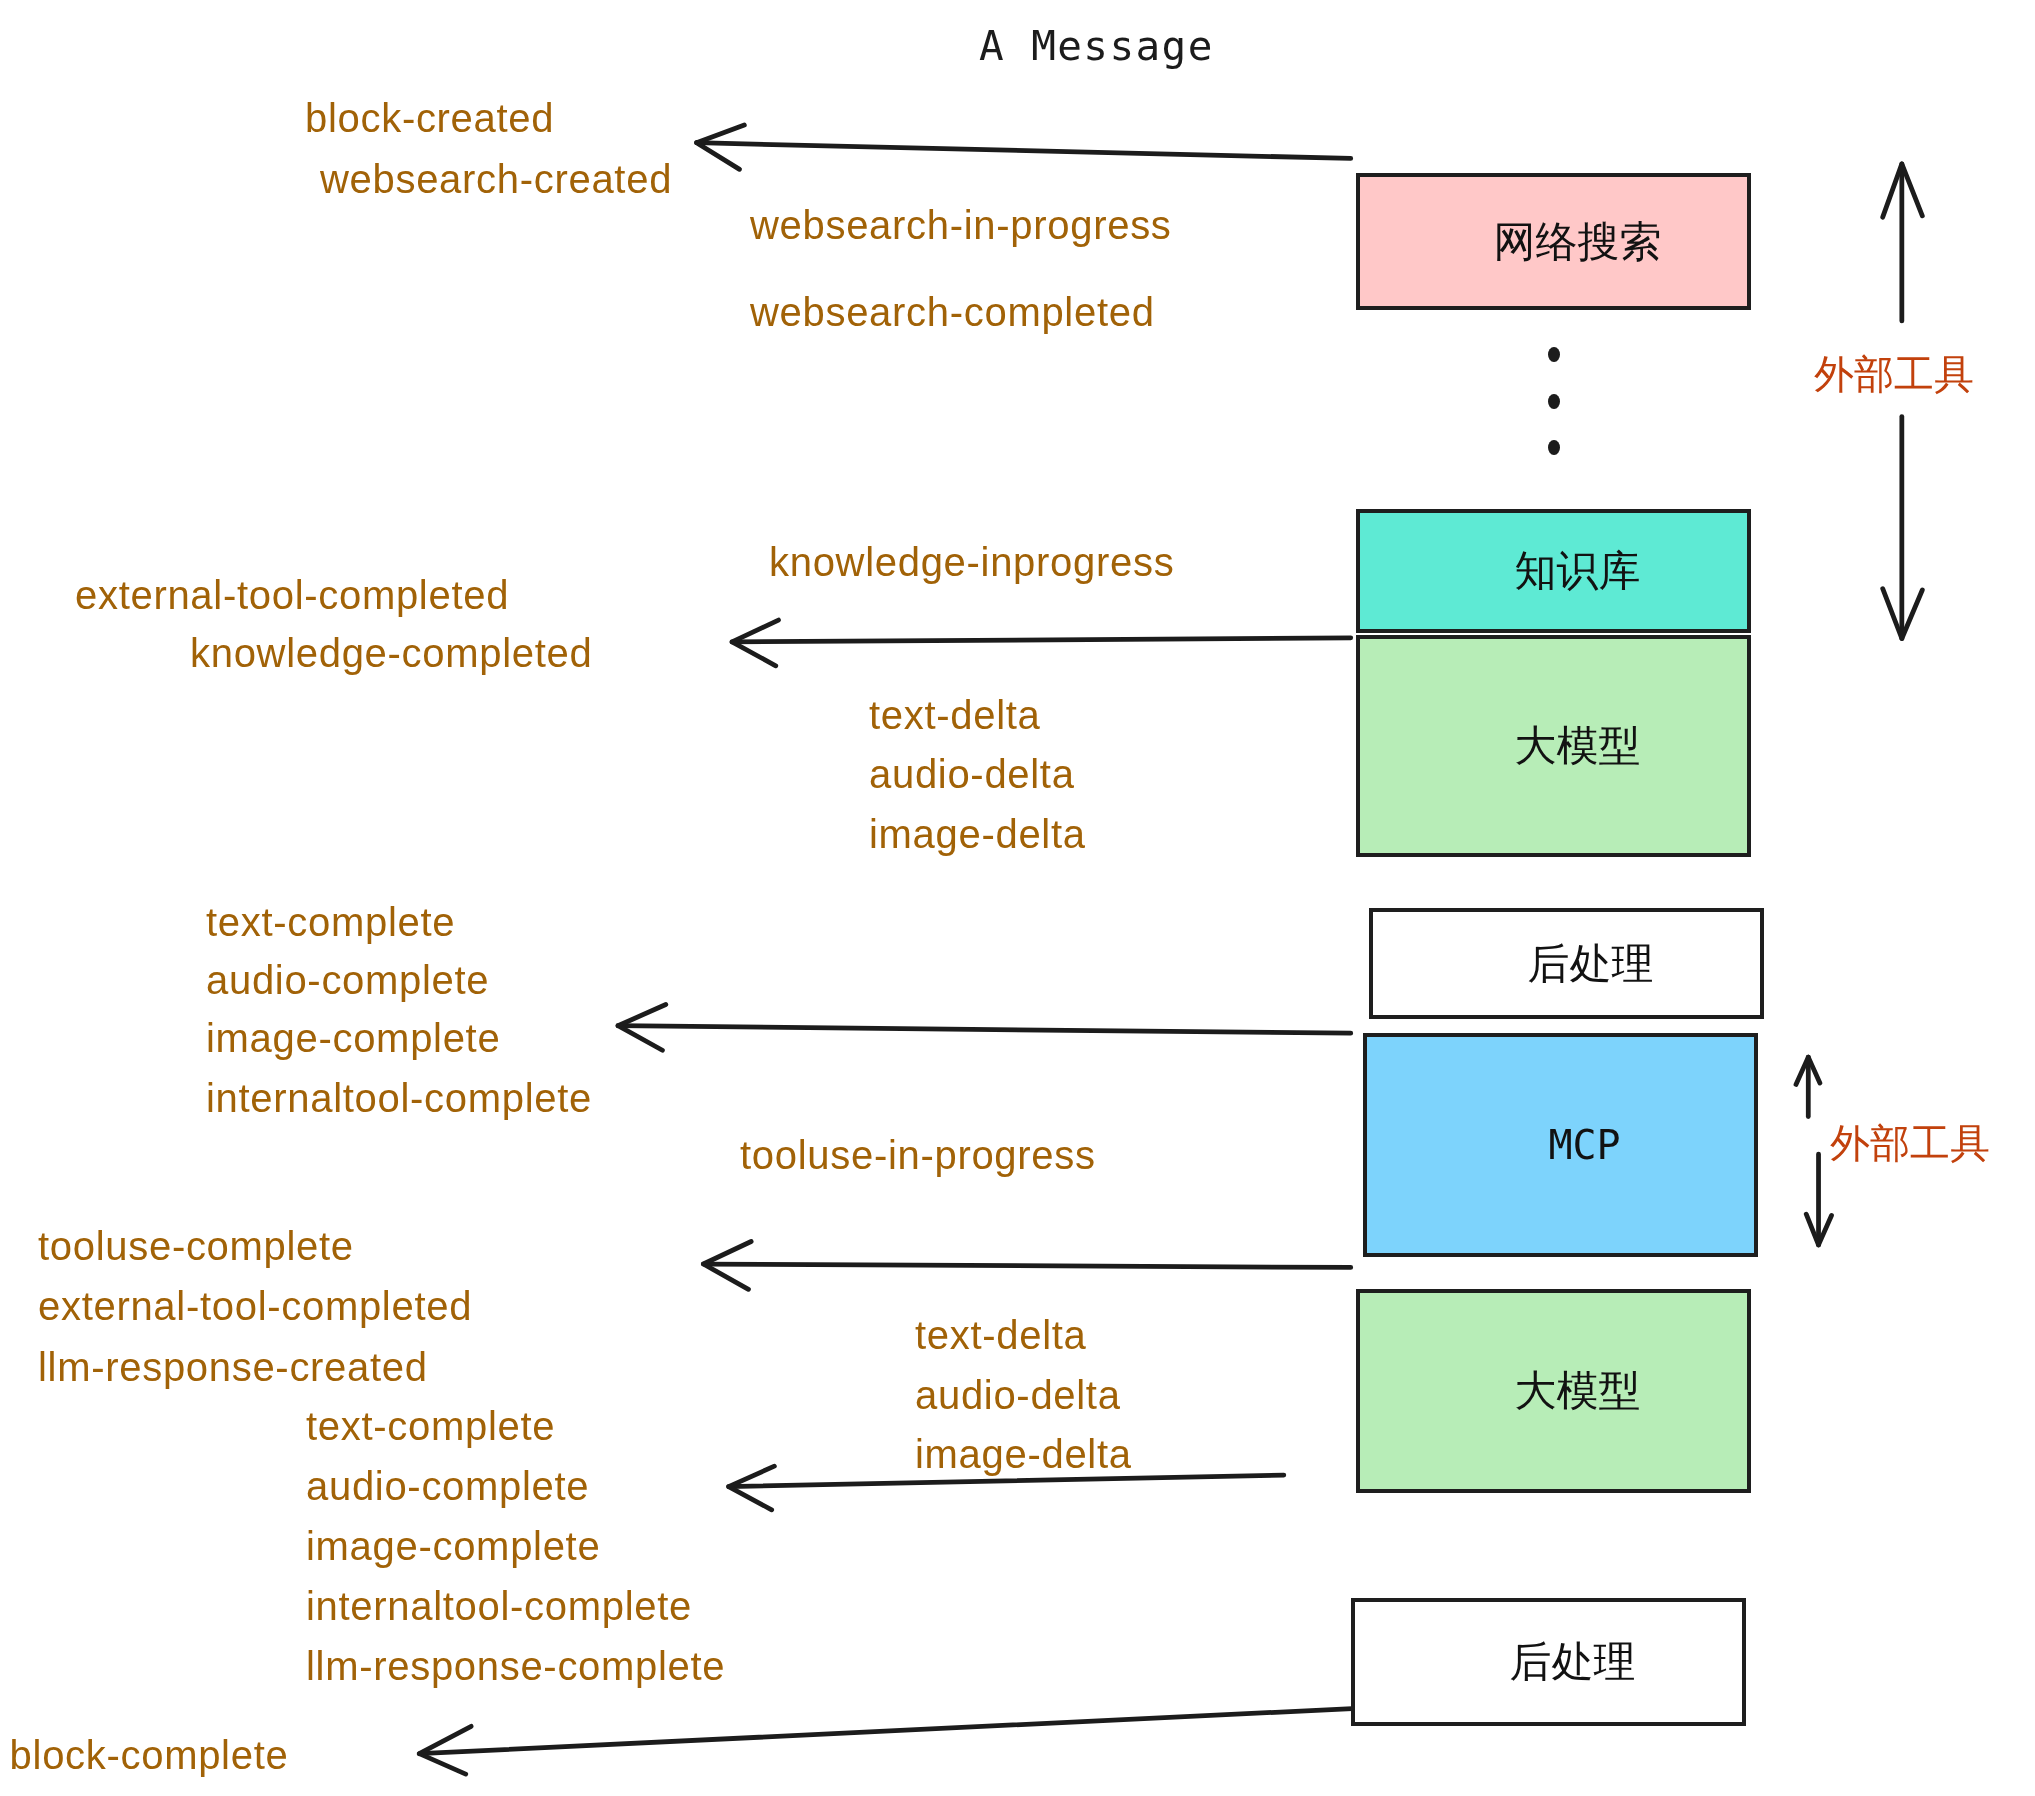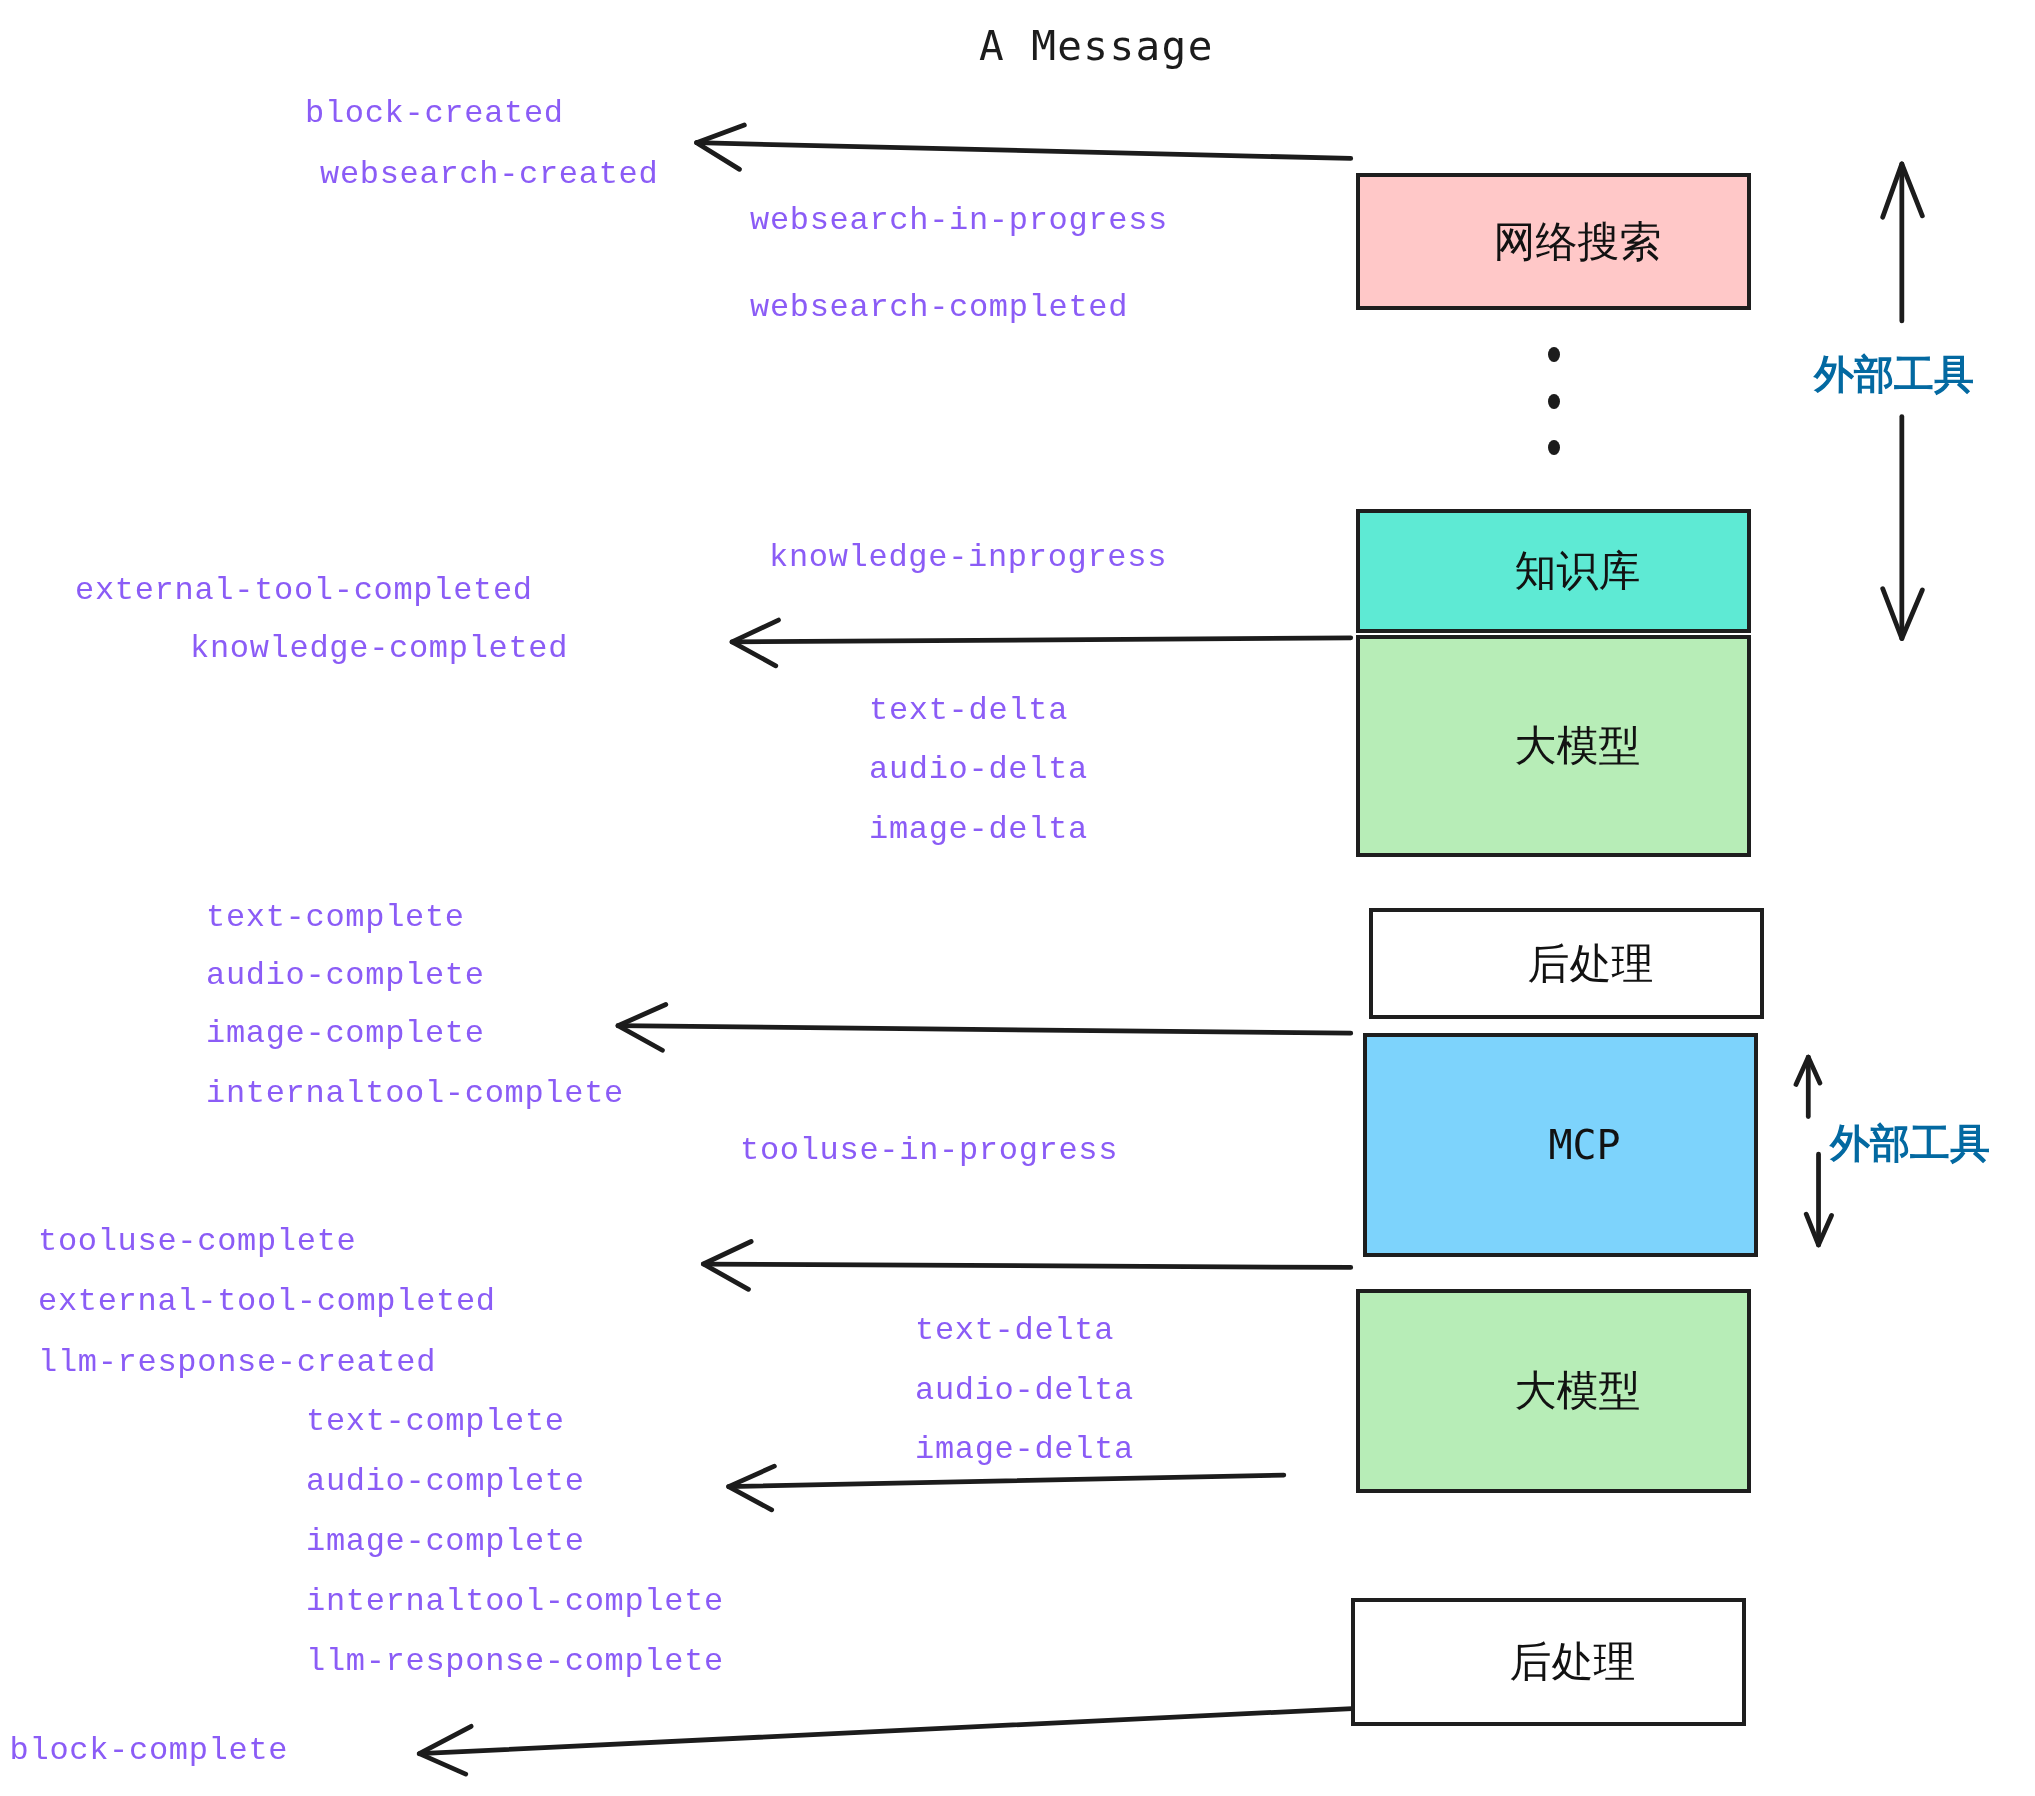--- a/index.html
+++ b/index.html
@@ -4,32 +4,32 @@
 <style>
   html,body{margin:0;padding:0;background:#ffffff;}
   #stage{
     position:relative;
     width:2035px;height:1796px;
     background:#ffffff;
     overflow:hidden;
     font-family:"DejaVu Sans Mono","Liberation Mono",monospace;
     color:#1a1a1a;
   }
-  .txt{position:absolute;white-space:pre;font-family:Liberation Mono, monospace;
-       font-size:32px;line-height:1;color:#8b5cf6;letter-spacing:0.7px;}
+  .txt{position:absolute;white-space:pre;font-family:Liberation Sans, sans-serif;
+       font-size:40px;line-height:1;color:#a16207;letter-spacing:0.7px;}
   .title{position:absolute;font-family:"DejaVu Sans Mono","Liberation Mono",monospace;
          font-size:41px;color:#1c1c1c;white-space:pre;letter-spacing:1.4px;}
   .box{position:absolute;border:4.8px solid #1e1e1e;box-sizing:border-box;
        display:flex;align-items:center;justify-content:center;padding-left:48px;}
   .box span{font-family:"DejaVu Sans","Liberation Sans",sans-serif;font-size:42px;color:#121212;}
   .box span.latin{font-family:"DejaVu Sans Mono","Liberation Mono",monospace;font-size:40px;}
   .dots{position:absolute;display:flex;flex-direction:column;align-items:center;justify-content:space-between;}
   .dots i{display:block;width:11.6px;height:15px;border-radius:50%;background:#1c1c1c;}
   .sidelabel{position:absolute;font-family:"DejaVu Sans","Liberation Sans",sans-serif;
-             font-size:40px;color:#0369a1;white-space:pre;font-weight:bold;}
+             font-size:40px;color:#c2410c;white-space:pre;}
   svg.overlay{position:absolute;left:0;top:0;width:2035px;height:1796px;pointer-events:none;}
 </style>
 </head>
 <body>
 
 <div id="stage">
 
   <svg class="overlay" viewBox="0 0 2980 2630">
     <defs></defs>
 

